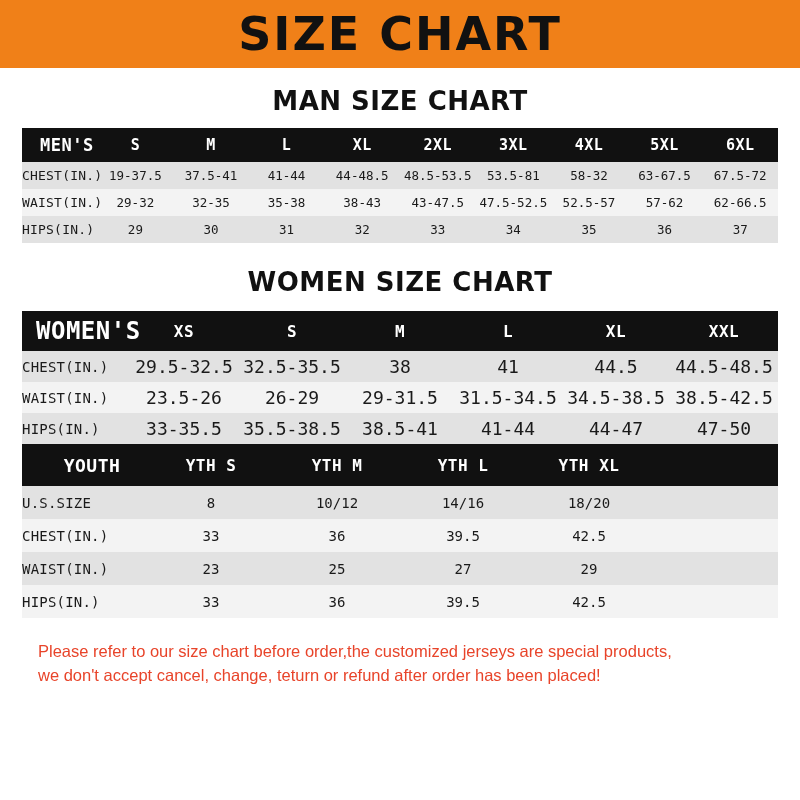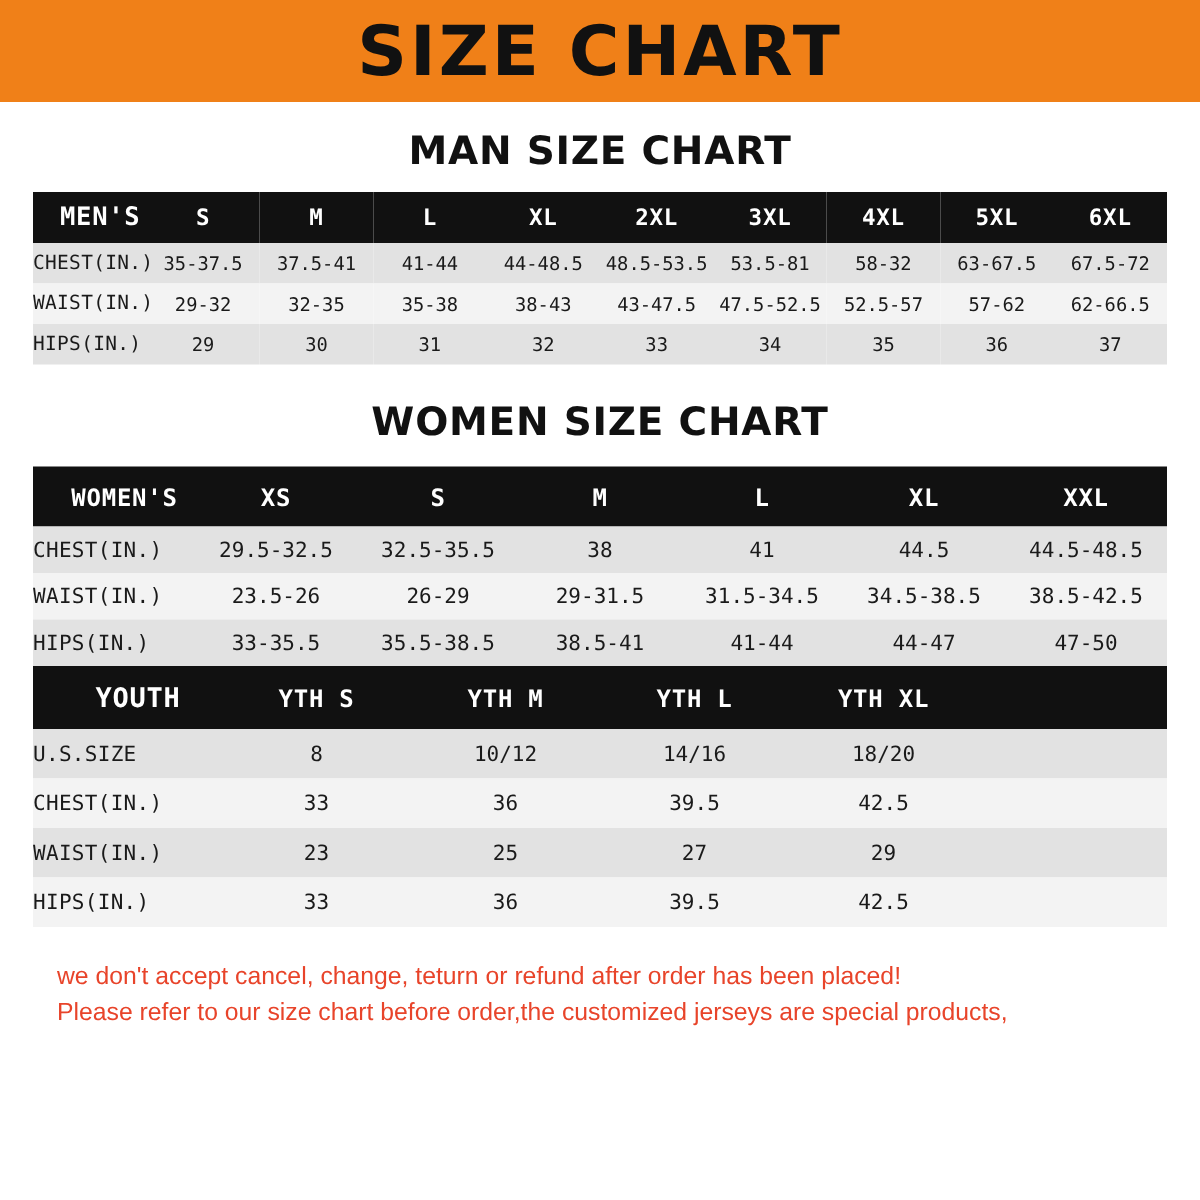--- a/index.html
+++ b/index.html
@@ -92,22 +92,22 @@
     font-size: 12.5px;
   }
   tr.body td.label {
     text-align: left;
     font-size: 13px;
     letter-spacing: 0.2px;
   }
 
   
   #women-table tr.head td { font-size: 16px; height: 40px;}
-  #women-table tr.head td.label { font-size: 16px; }
-  #women-table tr.body td { height: 31px; font-size: 14px; }
+  #women-table tr.head td.label { font-size: 24px; }
+  #women-table tr.body td { height: 31px; font-size: 18px; }
   #women-table tr.body td.label { font-size: 14px; }
 
   #youth-table tr.head td { font-size: 16px; height: 42px;}
   #youth-table tr.head td.label { font-size: 18px; }
   #youth-table tr.body td { height: 33px; font-size: 14px; }
   #youth-table tr.body td.label { font-size: 14px; }
 
   .footer-note {
     margin-top: 22px;
     padding: 0 16px;
@@ -140,21 +140,21 @@
           <td>L</td>
           <td>XL</td>
           <td>2XL</td>
           <td>3XL</td>
           <td>4XL</td>
           <td>5XL</td>
           <td>6XL</td>
         </tr>
         <tr class="body r0">
           <td class="label">CHEST(IN.)</td>
-          <td>35-37.5</td>
+          <td>19-37.5</td>
           <td>37.5-41</td>
           <td>41-44</td>
           <td>44-48.5</td>
           <td>48.5-53.5</td>
           <td>53.5-81</td>
           <td>58-32</td>
           <td>63-67.5</td>
           <td>67.5-72</td>
         </tr>
         <tr class="body r1">
@@ -265,18 +265,18 @@
           <td>33</td>
           <td>36</td>
           <td>39.5</td>
           <td>42.5</td>
           <td></td>
         </tr>
       </tbody>
     </table>
 
     <div class="footer-note">
+      <div>Please refer to our size chart before order,the customized jerseys are special products,</div>
       <div>we don't accept cancel, change, teturn or refund after order has been placed!</div>
-      <div>Please refer to our size chart before order,the customized jerseys are special products,</div>
     </div>
 
   </div>
 </div>
 
 </body></html>

